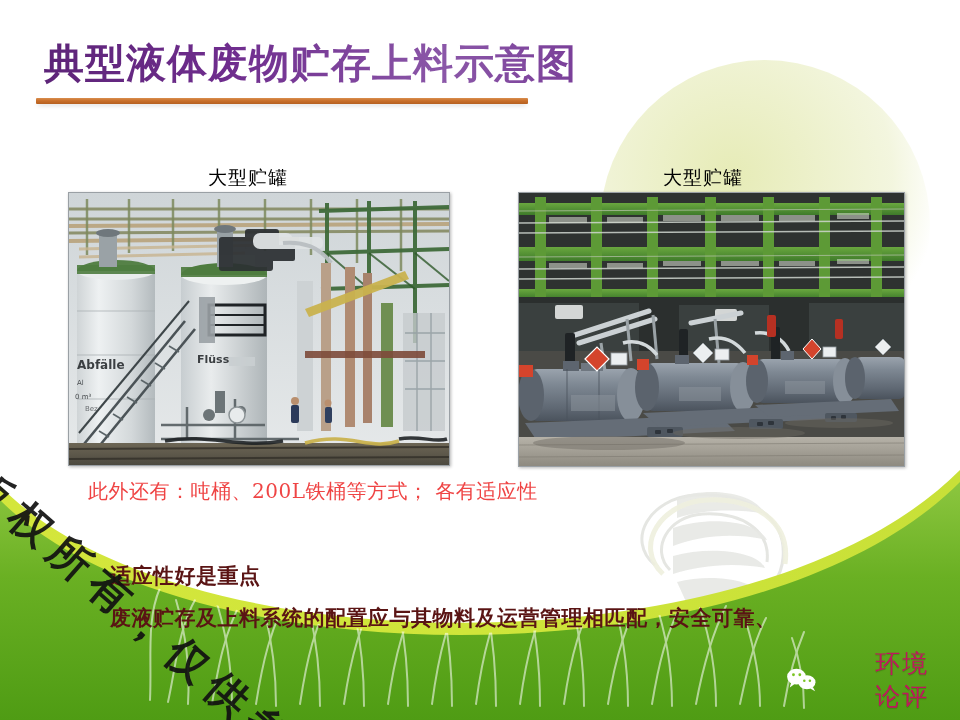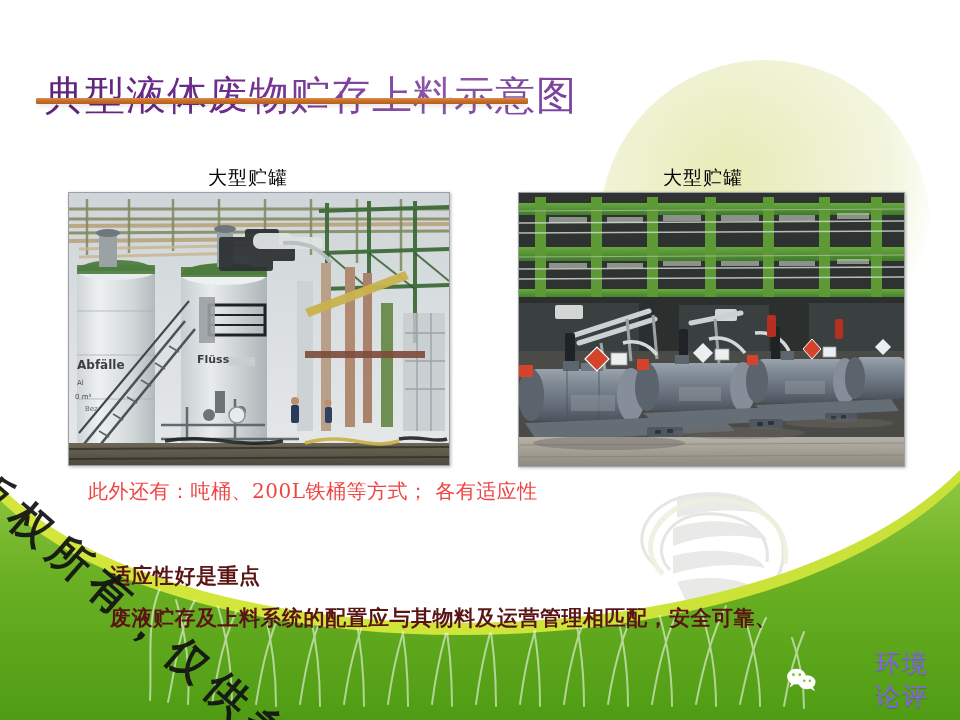--- a/index.html
+++ b/index.html
@@ -21,27 +21,26 @@
     pointer-events:none;opacity:.85;
   }
   .bg-bottom{
     position:absolute;left:0;bottom:0;width:960px;height:250px;pointer-events:none;
   }
 
   
   .title{
     position:absolute;left:44px;top:36px;
     font-family:"DejaVu Sans","Liberation Sans",sans-serif;
-    font-size:40px;font-weight:normal;letter-spacing:1px;
+    font-size:40px;font-weight:bold;letter-spacing:1px;
     color:#6a2b8a;
     background:linear-gradient(90deg,#5d2478 0%,#6f2d8e 35%,#8b57a8 75%,#7a3f99 100%);
     -webkit-background-clip:text;background-clip:text;-webkit-text-fill-color:transparent;
     white-space:nowrap;
     text-shadow:0 0 0 rgba(0,0,0,0);
-    margin-top:32px;
   }
   .title-rule{
     position:absolute;left:36px;top:98px;width:492px;height:6px;
     background:linear-gradient(180deg,#d98e4f 0%,#c96f2a 45%,#b5601f 100%);
     box-shadow:0 3px 5px -2px rgba(0,0,0,.25);
     border-radius:1px;
   }
 
   
   .cap{
@@ -87,21 +86,21 @@
   }
 
   
   .wx{
     position:absolute;left:776px;top:652px;width:180px;height:56px;
     display:flex;align-items:center;gap:10px;
     padding-left:10px;box-sizing:border-box;
   }
   .wx-label{
     font-family:"DejaVu Sans","Liberation Sans",sans-serif;
-    font-size:25px;color:#8b5cf6;letter-spacing:2px;font-weight:500;
+    font-size:25px;color:#be185d;letter-spacing:2px;font-weight:500;
     text-shadow:0 1px 1px rgba(0,0,0,.18);
     margin-left:48px;
   }
 </style>
 </head>
 <body>
 
 <div class="slide">
 
   <div class="bg-circle"></div>

